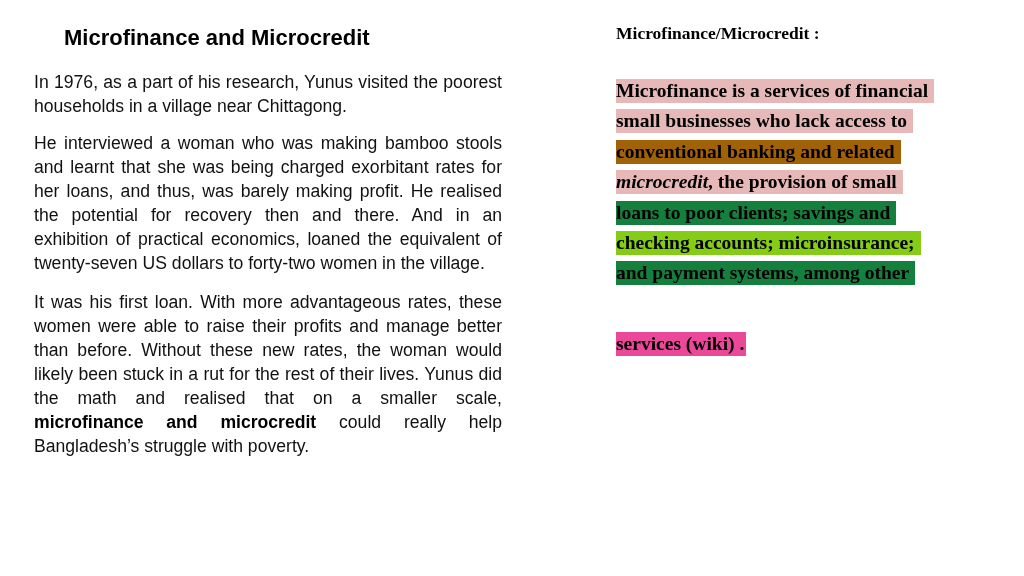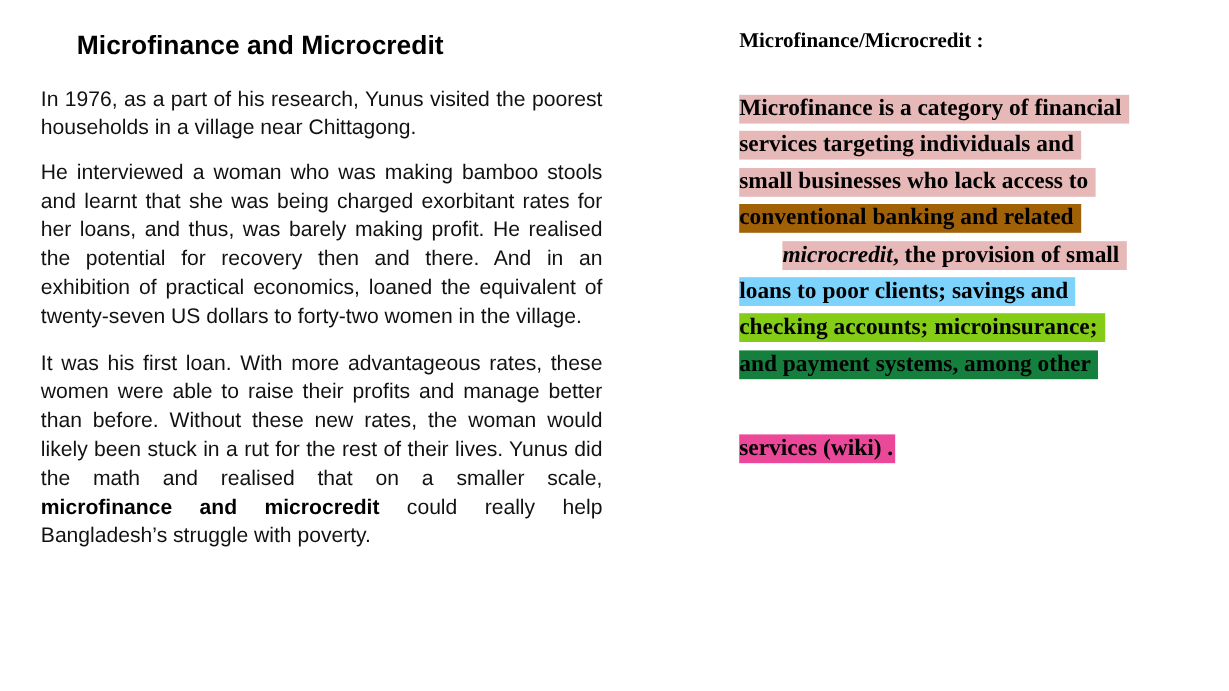--- a/index.html
+++ b/index.html
@@ -85,22 +85,21 @@
 
 <div class="left-col">
   <p class="para-1">In 1976, as a part of his research, Yunus visited the poorest households in a village near Chittagong.</p>
   <p class="para-2">He interviewed a woman who was making bamboo stools and learnt that she was being charged exorbitant rates for her loans, and thus, was barely making profit. He realised the potential for recovery then and there. And in an exhibition of practical economics, loaned the equivalent of twenty-seven US dollars to forty-two women in the village.</p>
   <p class="para-3"><span>It was his first loan. With more advantageous rates, these women were able to raise their profits and manage better than before. Without these new rates, the woman would likely been stuck in a rut for the rest of their lives. Yunus did the math and realised that on a smaller scale, </span><b>microfinance and microcredit</b><span> could really help Bangladesh’s struggle with poverty.</span></p>
 </div>
 
 <h2 class="right-heading">Microfinance/Microcredit :</h2>
 
 <div class="right-col">
-  <div class="hl-line"><span class="hl" style="background: rgb(230, 184, 183);">Microfinance is a category of financial</span></div>
-  <div class="hl-line"><span class="hl" style="background: rgb(230, 184, 183);">services targeting individuals and</span></div>
+  <div class="hl-line"><span class="hl" style="background: rgb(230, 184, 183);">Microfinance is a services of financial</span></div>
   <div class="hl-line"><span class="hl" style="background: rgb(230, 184, 183);">small businesses who lack access to</span></div>
   <div class="hl-line"><span class="hl" style="background: #a16207;">conventional banking and related</span></div>
-  <div class="hl-line"><span class="hl" style="background: rgb(230, 184, 183); margin-left: 36px;"><i>microcredit</i><span>, the provision of small</span></span></div>
-  <div class="hl-line"><span class="hl" style="background: #7dd3fc;">loans to poor clients; savings and</span></div>
+  <div class="hl-line"><span class="hl" style="background: rgb(230, 184, 183);"><i>microcredit</i><span>, the provision of small</span></span></div>
+  <div class="hl-line"><span class="hl" style="background: #15803d;">loans to poor clients; savings and</span></div>
   <div class="hl-line"><span class="hl" style="background: #84cc16;">checking accounts; microinsurance;</span></div>
   <div class="hl-line"><span class="hl" style="background: #15803d;">and payment systems, among other</span></div>
   <div class="hl-line"><span class="hl tight" style="background: #ec4899; margin-top: 41px;">services (wiki) .</span></div>
 </div>
 
 </body></html>

